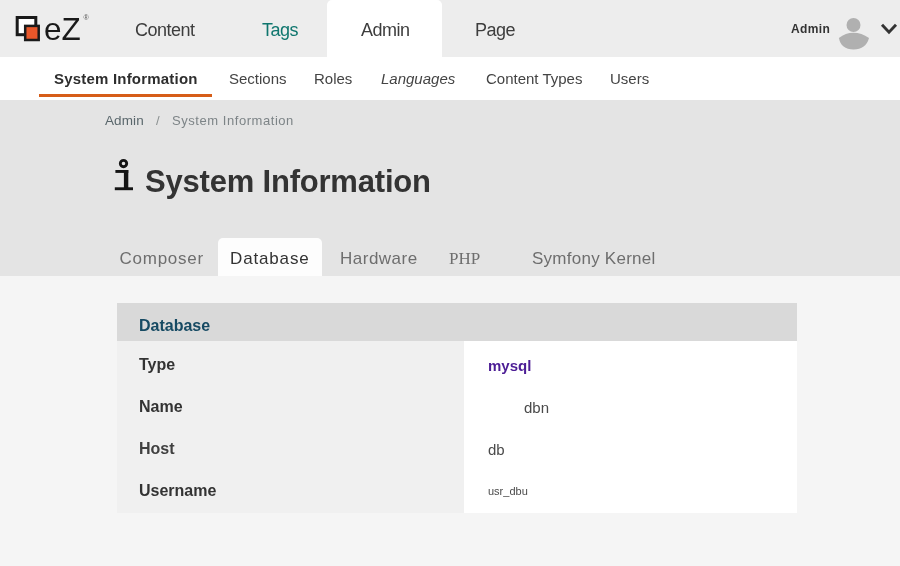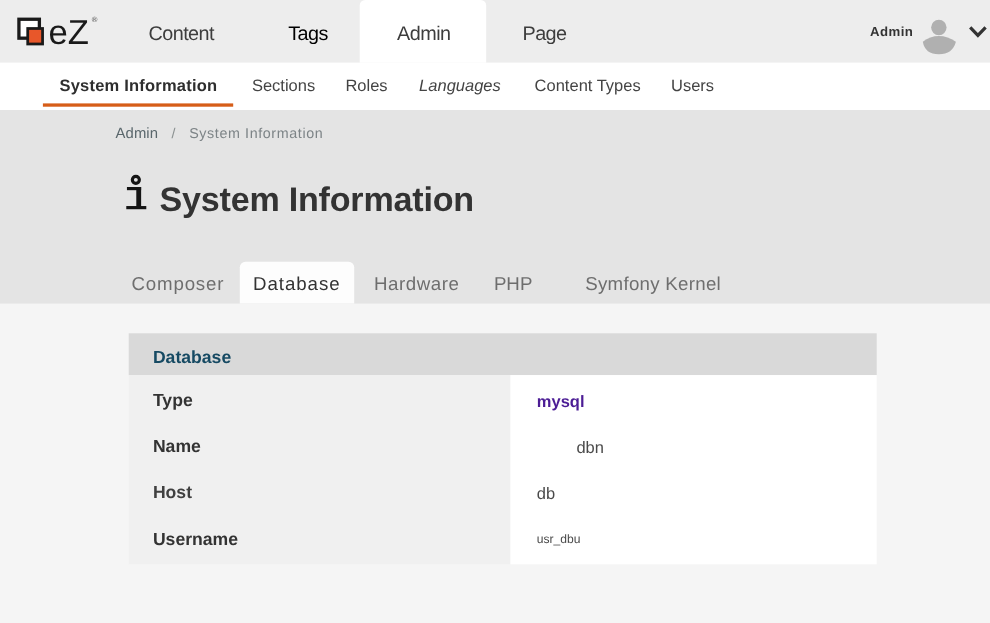--- a/index.html
+++ b/index.html
@@ -15,21 +15,21 @@
 <div class="abs" style="left:327px; top:0; width:115px; height:57px; background:#ffffff; border-radius:5px 5px 0 0;"></div>
 
 <svg class="abs" style="left:12px; top:8px;" width="88" height="44" viewBox="0 0 88 44">
   <rect x="5.2" y="9.5" width="18.6" height="17.2" fill="#ffffff" stroke="#1a1a1a" stroke-width="3"></rect>
   <rect x="13.2" y="17.9" width="13.5" height="14.1" fill="#e8572a" stroke="#1a1a1a" stroke-width="2.5"></rect>
   <text x="32" y="32" font-size="31.5" fill="#1a1a1a" font-family="Liberation Sans, sans-serif">eZ</text>
   <text x="71.5" y="12" font-size="7" fill="#555" font-family="Liberation Sans, sans-serif">®</text>
 </svg>
 
 <div class="abs" style="left:135px; top:20.5px; font-size:18px; letter-spacing:-0.5px; color:#3d3d3d; line-height:18px;text-align:center;">Content</div>
-<div class="abs" style="left:262px; top:20.5px; font-size:18px; letter-spacing:-0.5px; color:#000000; line-height:18px;">Tags</div>
+<div class="abs" style="left:262px; top:20.5px; font-size:18px; letter-spacing:-0.5px; color:#0f766e; line-height:18px;">Tags</div>
 <div class="abs" style="left:361px; top:20.5px; font-size:18px; letter-spacing:-0.5px; color:#3d3d3d; line-height:18px;">Admin</div>
 <div class="abs" style="left:475px; top:20.5px; font-size:18px; letter-spacing:-0.5px; color:#3d3d3d; line-height:18px;">Page</div>
 
 <div class="abs" style="left:791px; top:22.5px; font-size:12px; letter-spacing:0.4px; font-weight:bold; color:#333; line-height:12px;">Admin</div>
 <svg class="abs" style="left:838px; top:17px;" width="32" height="34" viewBox="0 0 32 34">
   <circle cx="15.5" cy="8" r="7" fill="#b0b0b0"></circle>
   <path d="M0.9,21 Q7.5,15.7 15.5,15.7 Q23.5,15.7 31,21 Q28,32.4 15.5,32.4 Q3,32.4 0.9,21 Z" fill="#b0b0b0"></path>
 </svg>
 <svg class="abs" style="left:880px; top:22.8px;" width="18" height="12" viewBox="0 0 18 12">
   <path d="M2,1.8 L9,9.2 L16,1.8" fill="none" stroke="#333" stroke-width="2.9"></path>
@@ -56,21 +56,21 @@
   <rect x="11.9" y="13" width="4.4" height="18" fill="#151515"></rect>
   <rect x="2.8" y="30.3" width="18.2" height="2.9" fill="#151515"></rect>
 </svg>
 
 <div class="abs" style="left:145px; top:165.5px; font-size:31px; letter-spacing:-0.2px; font-weight:bold; color:#333; line-height:31px;">System Information</div>
 
 <div class="abs" style="left:218px; top:238px; width:104px; height:38px; background:#fdfdfd; border-radius:5px 5px 0 0;"></div>
 <div class="abs" style="left:119.5px; top:250px; font-size:17px; letter-spacing:0.75px; color:#6e6e6e; line-height:17px;">Composer</div>
 <div class="abs" style="left:230px; top:250px; font-size:17px; letter-spacing:0.85px; color:#333; line-height:17px;">Database</div>
 <div class="abs" style="left:340px; top:250px; font-size:17px; letter-spacing:0.5px; color:#6e6e6e; line-height:17px;text-align:right;">Hardware</div>
-<div class="abs" style="left:449px; top:250px; font-size:17px; letter-spacing:0px; color:#6e6e6e; line-height:17px;">PHP</div>
+<div class="abs" style="left:449px; top:250px; font-size:17px; letter-spacing:0px; color:#6e6e6e; line-height:17px;font-family:Liberation Serif, serif;">PHP</div>
 <div class="abs" style="left:532px; top:250px; font-size:17px; letter-spacing:0.25px; color:#6e6e6e; line-height:17px;">Symfony Kernel</div>
 
 <div class="abs" style="left:117px; top:303px; width:680px; height:38px; background:#d9d9d9;"></div>
 <div class="abs" style="left:139px; top:318px; font-size:16px; font-weight:bold; color:#164a63; line-height:16px;">Database</div>
 
 <div class="abs" style="left:117px; top:341px; width:347px; height:172px; background:#f0f0f0;"></div>
 <div class="abs" style="left:464px; top:341px; width:333px; height:172px; background:#ffffff;"></div>
 
 <div class="abs" style="left:139px; top:357px; font-size:16px; font-weight:bold; color:#333; line-height:16px;">Type</div>
 <div class="abs" style="left:139px; top:399px; font-size:16px; font-weight:bold; color:#333; line-height:16px;">Name</div>

